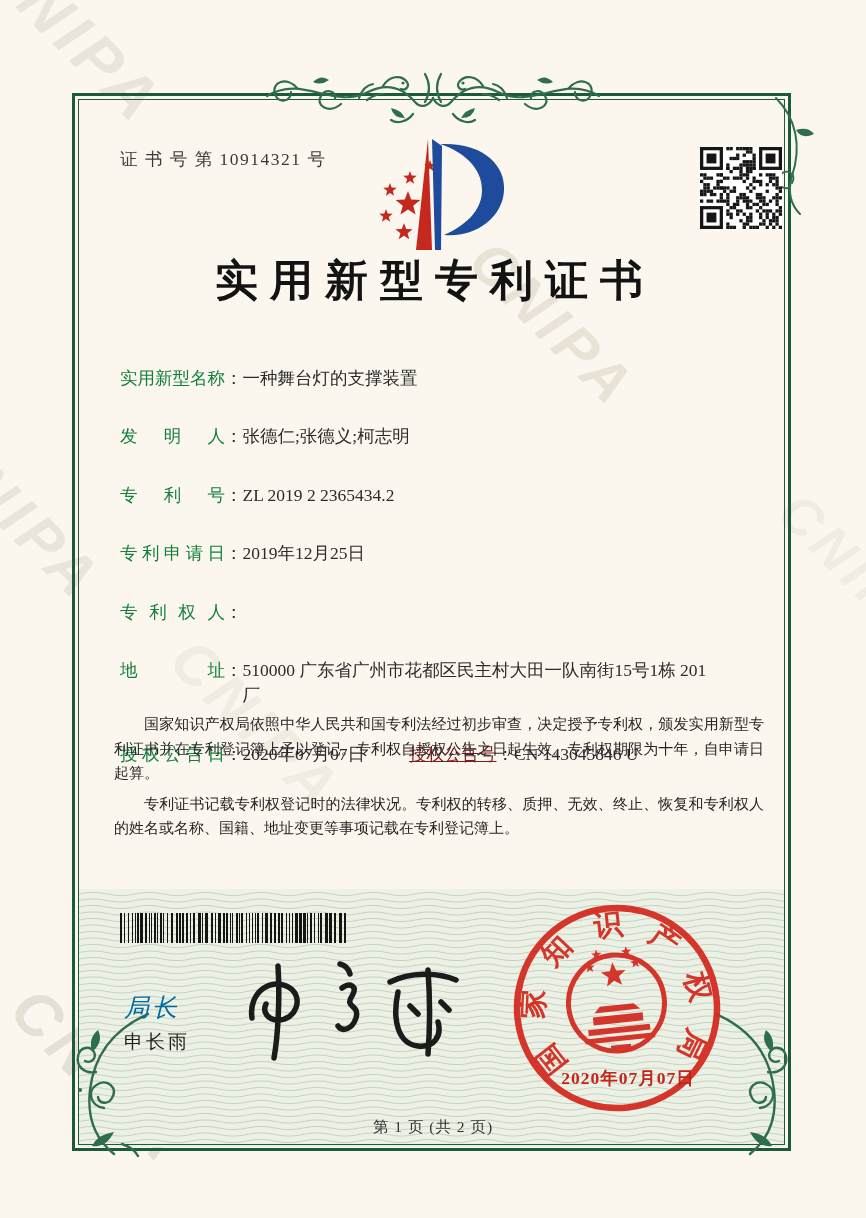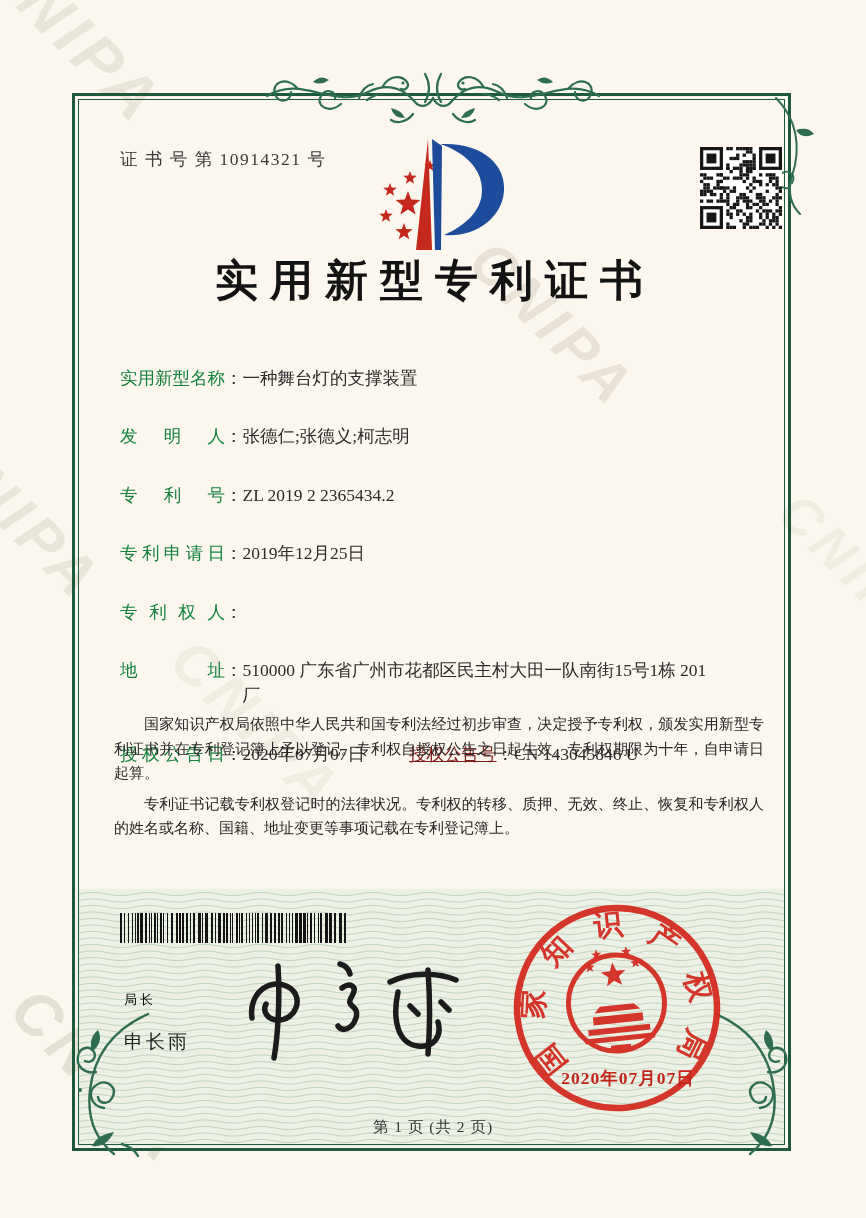--- a/index.html
+++ b/index.html
@@ -28,21 +28,21 @@
   .colon{flex:none;color:#2c2c2c;}
   .val{color:#2c2c2c;}
   .val.addr{max-width:470px;}
   .pair2{margin-left:44px;display:flex;}
   .lab2{flex:none;color:#7f1d1d;text-decoration:underline;}
   
   #body-text{position:absolute;left:114px;top:712px;width:650px;font-size:15px;line-height:1.64;color:#262626;z-index:4;}
   #body-text p{margin:0 0 6px 0;text-indent:2em;text-align:justify;}
   
   #barcode{position:absolute;left:120px;top:913px;z-index:4;}
-  #signer-title{position:absolute;left:124px;top:991px;font-size:13px;letter-spacing:3px;z-index:4;color:#000000;}
+  #signer-title{position:absolute;left:124px;top:991px;font-size:25px;letter-spacing:3px;z-index:4;color:#0369a1;font-style:italic;}
   #signer-name{position:absolute;left:124px;top:1029px;font-size:19px;letter-spacing:3px;z-index:4;color:#1d1d1d;}
   #sig{position:absolute;left:238px;top:958px;z-index:4;}
   #seal{position:absolute;left:510px;top:901px;z-index:5;transform:rotate(-6deg);opacity:.93;}
   #seal-date{position:absolute;left:528px;top:1066px;width:200px;text-align:center;font-size:17.5px;
              letter-spacing:1px;color:#c3251b;z-index:6;font-weight:bold;}
   #pageinfo{position:absolute;left:0;top:1117px;width:100%;text-align:center;font-size:15.5px;color:#333;z-index:4;letter-spacing:1px;}
   #contnote{position:absolute;left:0;top:1168px;width:100%;text-align:center;font-size:16.5px;color:#262626;z-index:4;letter-spacing:2px;}
 </style>
 </head>
 <body>

